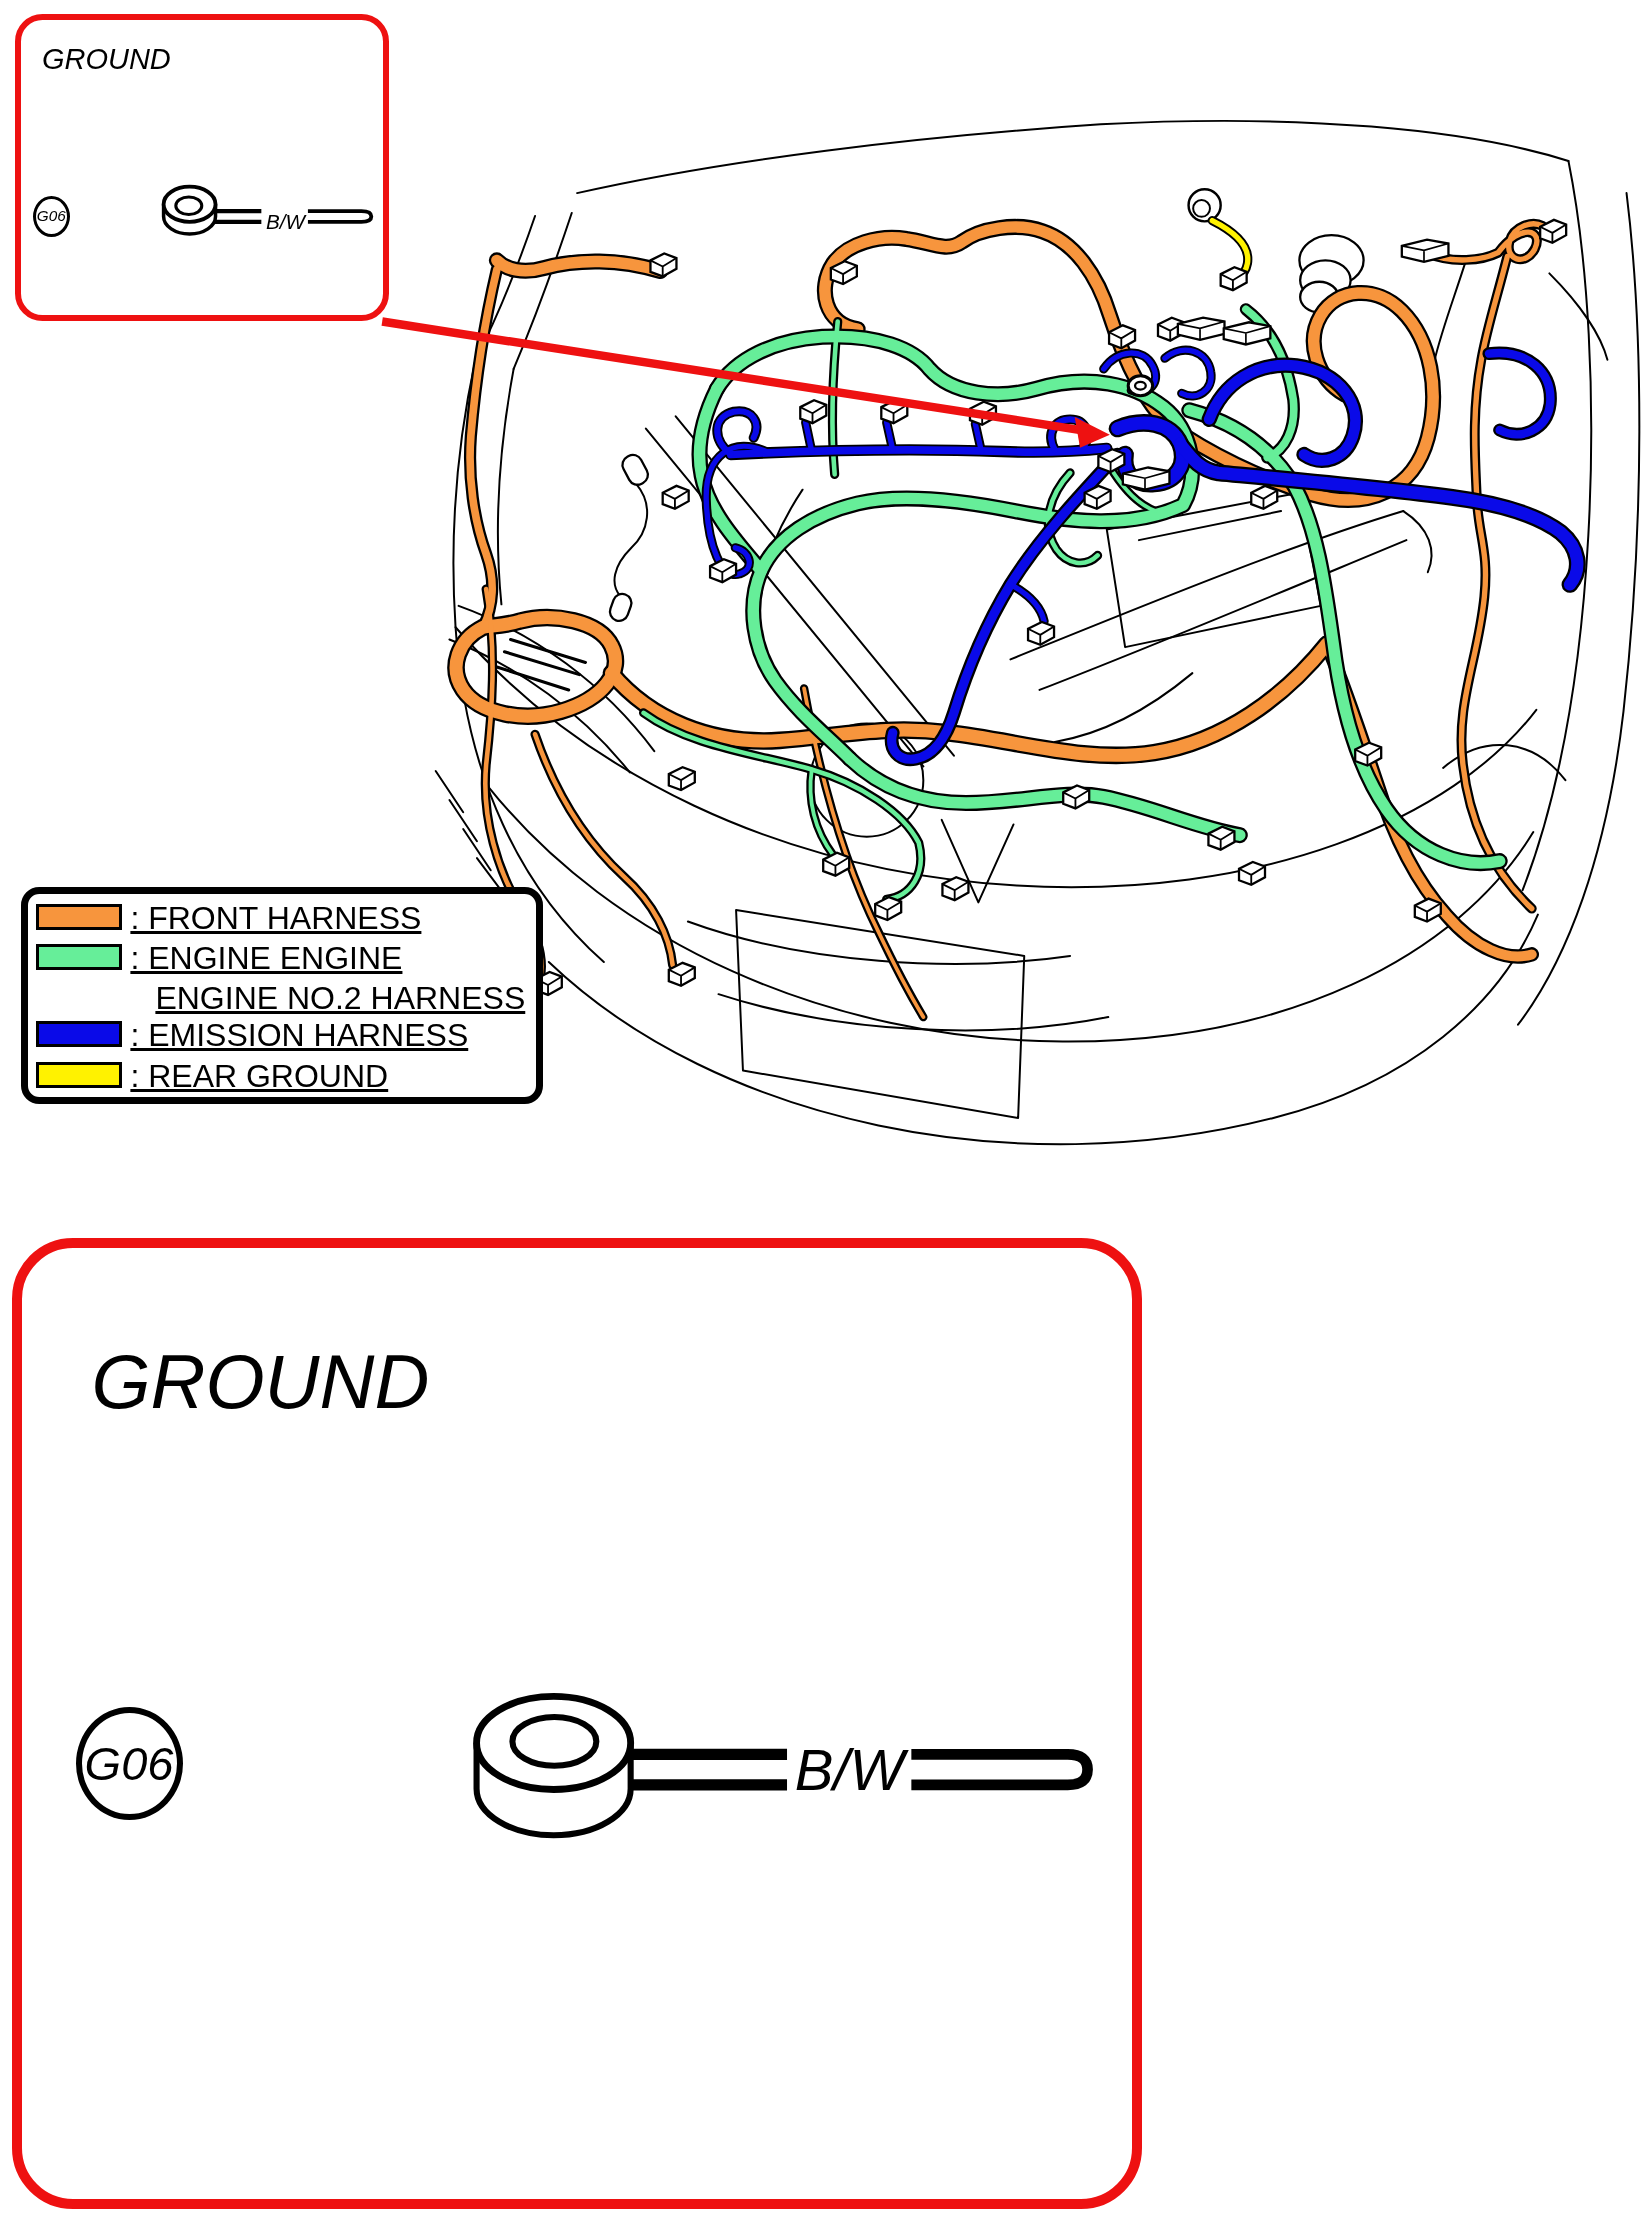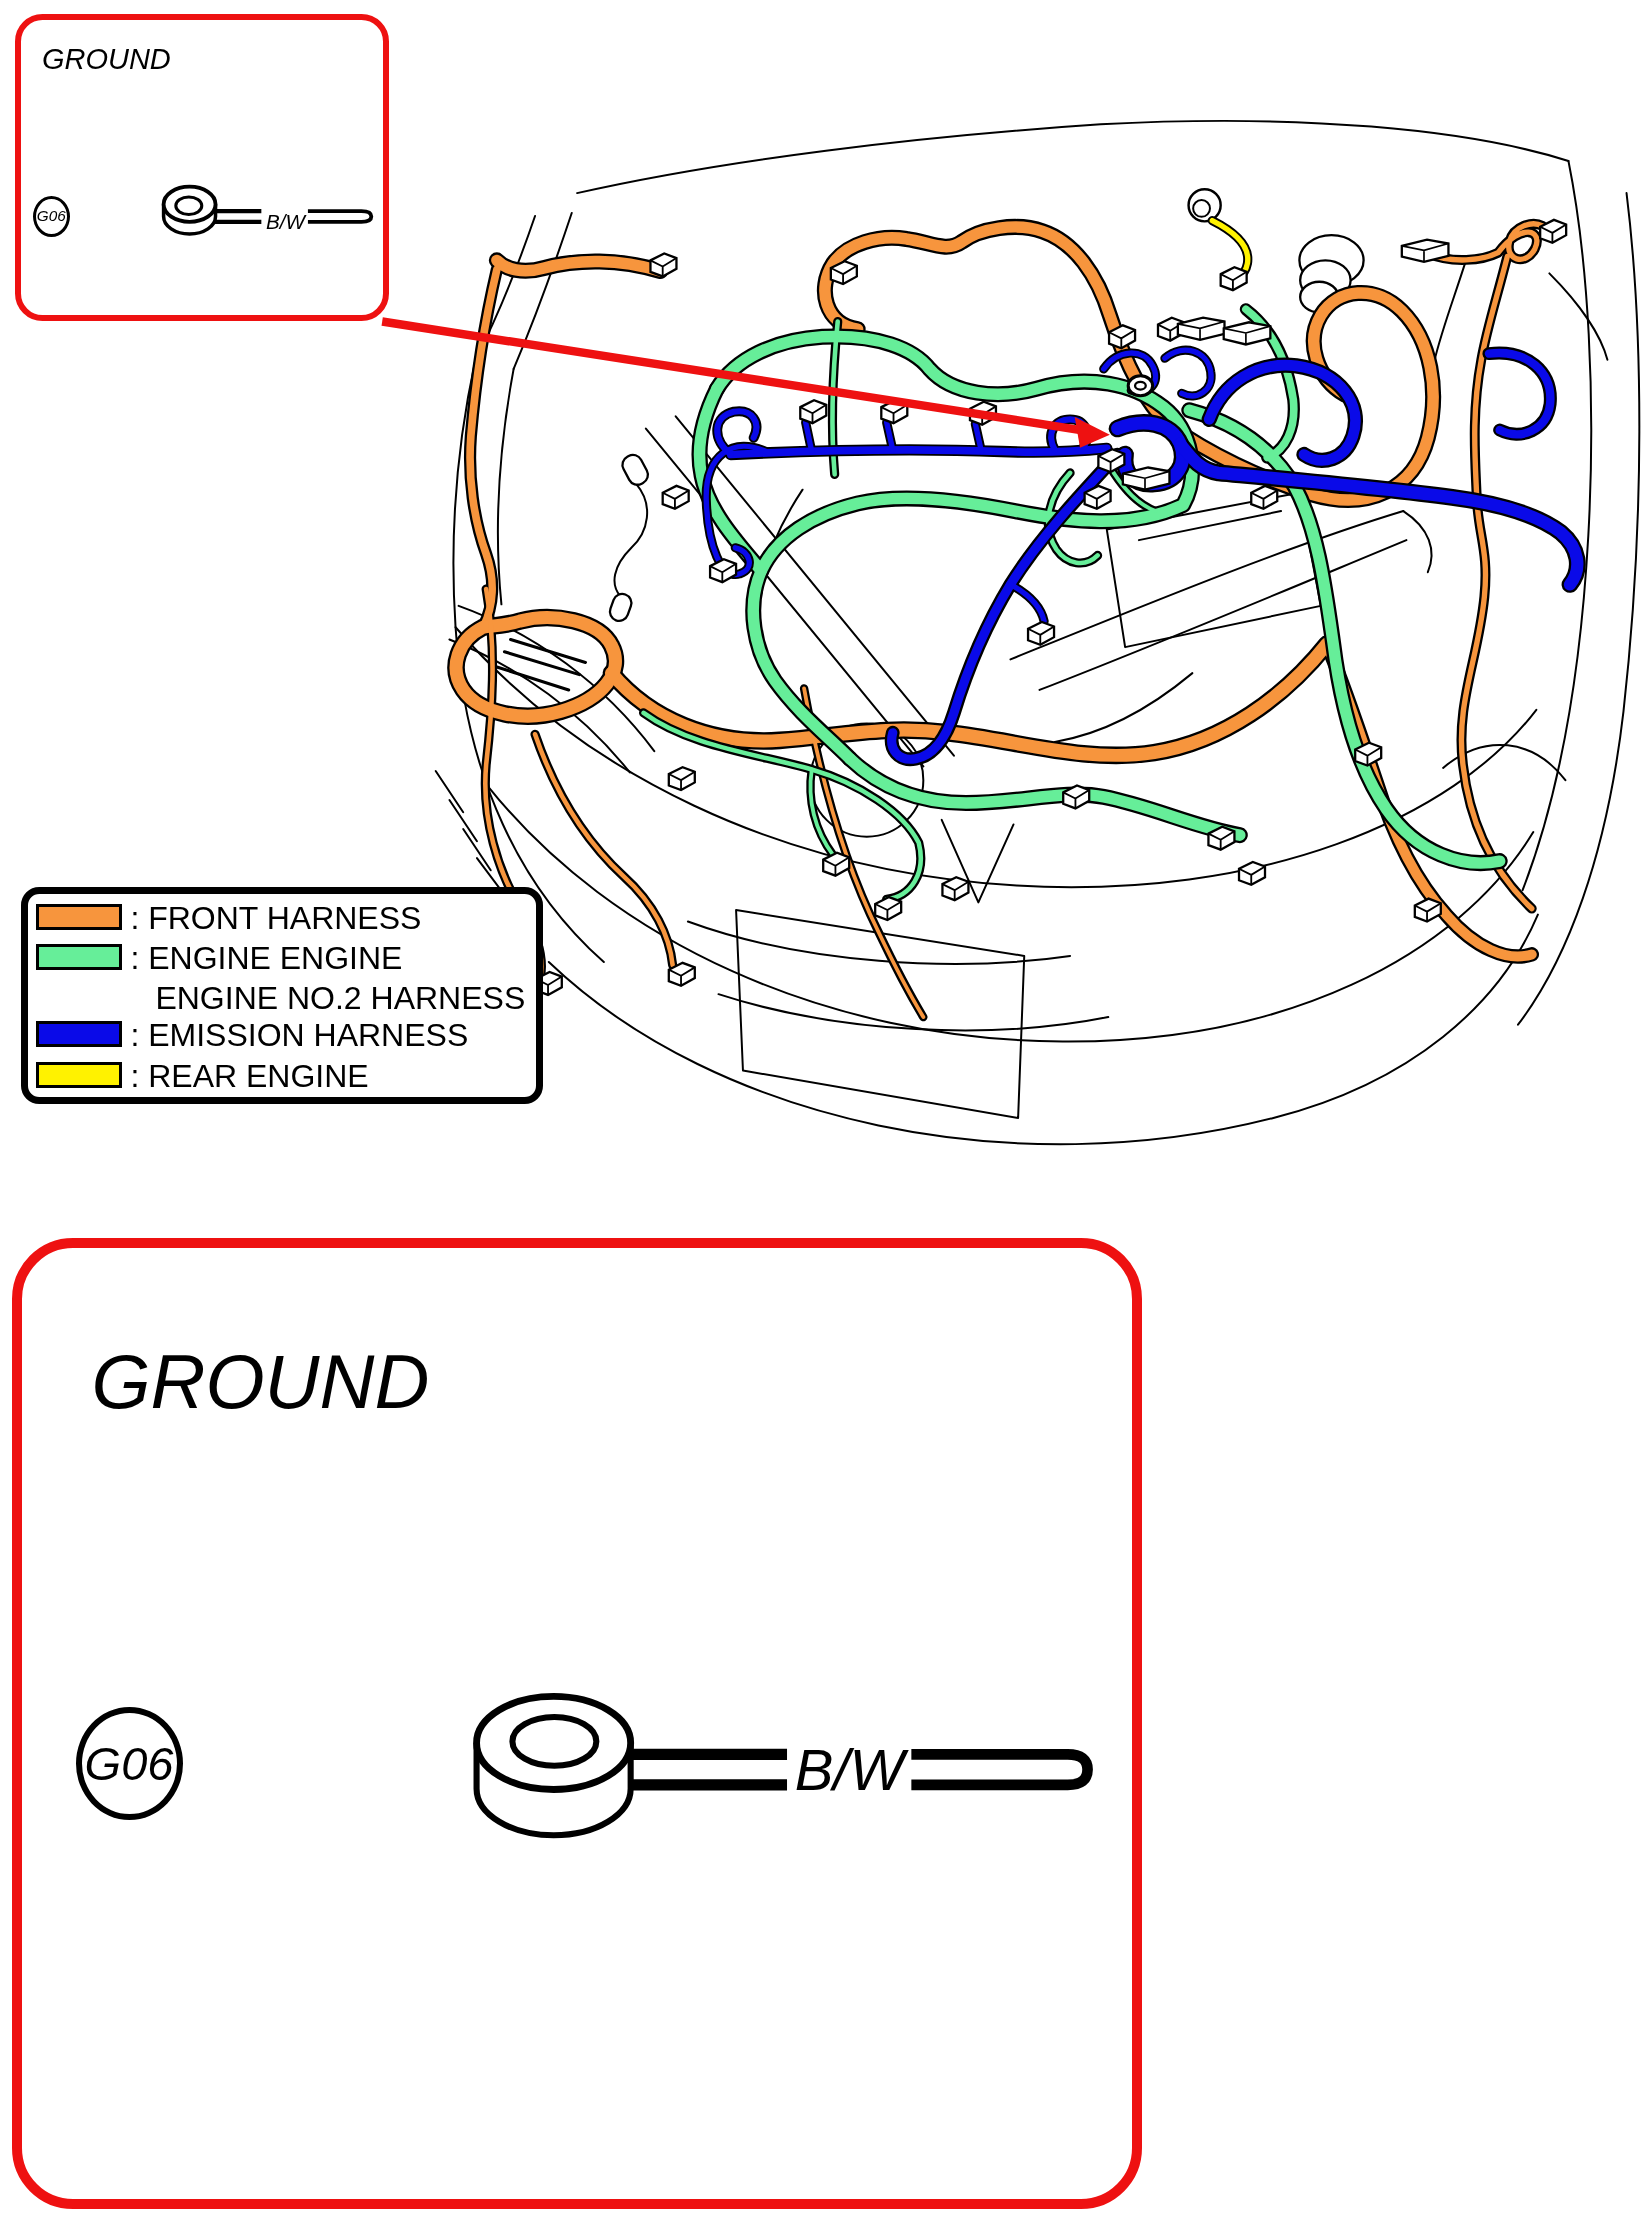--- a/index.html
+++ b/index.html
@@ -28,21 +28,21 @@
   #callout-large{left:11.5px;top:1238px;width:1110px;height:951px;border:10px solid var(--c-callout-border,#EE1111);border-radius:61px;}
   #callout-large .title{position:absolute;left:70px;top:90px;font-size:76px;}
   #callout-large .gbadge{position:absolute;left:54px;top:459px;width:95px;height:101px;border:6.9px solid #000;
         border-radius:50%;display:flex;align-items:center;justify-content:center;font-size:47px;}
   #callout-large .term{position:absolute;left:427px;top:440px;}
 
   
   #legend{position:absolute;left:21.4px;top:887px;width:508px;height:203px;background:#fff;
           border:7.6px solid #000;border-radius:18.3px;z-index:2;}
   #legend .swatch{position:absolute;left:7.6px;width:80px;height:20px;border:3.8px solid #000;}
-  #legend .lbl{position:absolute;left:102px;font-size:32px;line-height:37px;white-space:nowrap;}
+  #legend .lbl{position:absolute;left:102px;font-size:32px;line-height:37px;white-space:nowrap;text-decoration:underline;}
 </style>
 </head>
 <body style="background: rgb(255, 255, 255);">
 
 <svg id="car-svg" width="1651" height="2239" viewBox="0 0 2160 2928">
   <defs>
     <g id="cube">
       <path class="wht" stroke-width="3" d="M1,10 L19,1 L35,7 L35,21 L17,31 L1,25 Z"></path>
       <path fill="none" stroke="#000" stroke-width="2.4" d="M1,10 L17,18 L35,7 M17,18 L17,31"></path>
     </g>
@@ -261,21 +261,21 @@
 
 <div id="legend">
   <span class="swatch" style="top: 10px; background: rgb(247, 149, 61);"></span>
   <span class="swatch" style="top: 50px; background: rgb(102, 238, 153);"></span>
   <span class="swatch" style="top: 127px; background: rgb(10, 10, 232);"></span>
   <span class="swatch" style="top: 168px; background: rgb(255, 242, 0);"></span>
   <div class="lbl" style="top:6.1px">: FRONT HARNESS</div>
   <div class="lbl" style="top:46px">: ENGINE ENGINE</div>
   <div class="lbl" style="top:86px;left:127px">ENGINE NO.2 HARNESS</div>
   <div class="lbl" style="top:123px">: EMISSION HARNESS</div>
-  <div class="lbl" style="top:164px">: REAR ENGINE</div>
+  <div class="lbl" style="top:164px">: REAR GROUND</div>
 </div>
 
 <div id="callout-large" class="callout">
   <div class="title">GROUND</div>
   <div class="gbadge">
     <span>G06</span>
   </div>
   <svg class="term" width="673" height="164" viewBox="0 0 880 215">
     <path class="wht" stroke-width="8" d="M35,72 v60 a101,61 0 0 0 202,0 v-60"></path>
     <ellipse class="wht" stroke-width="9" cx="136" cy="72" rx="101" ry="61"></ellipse>

